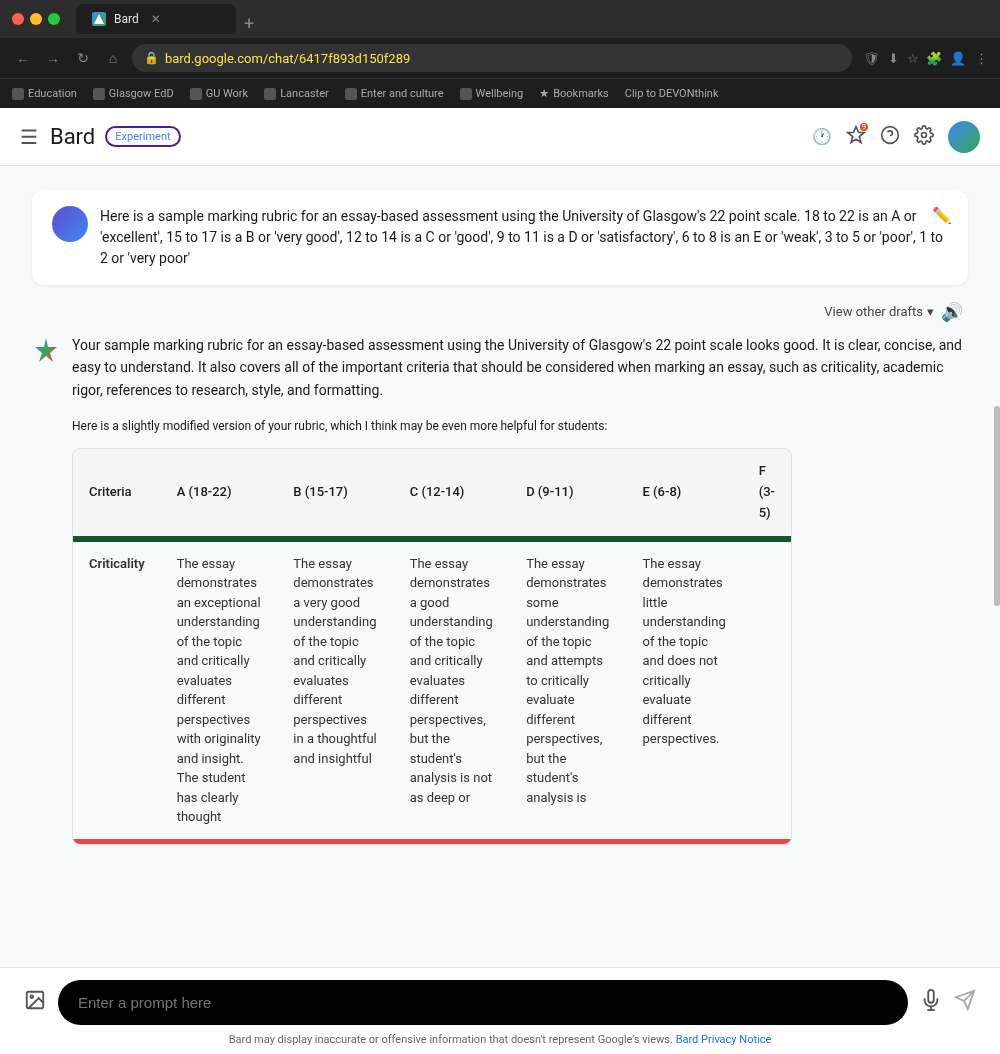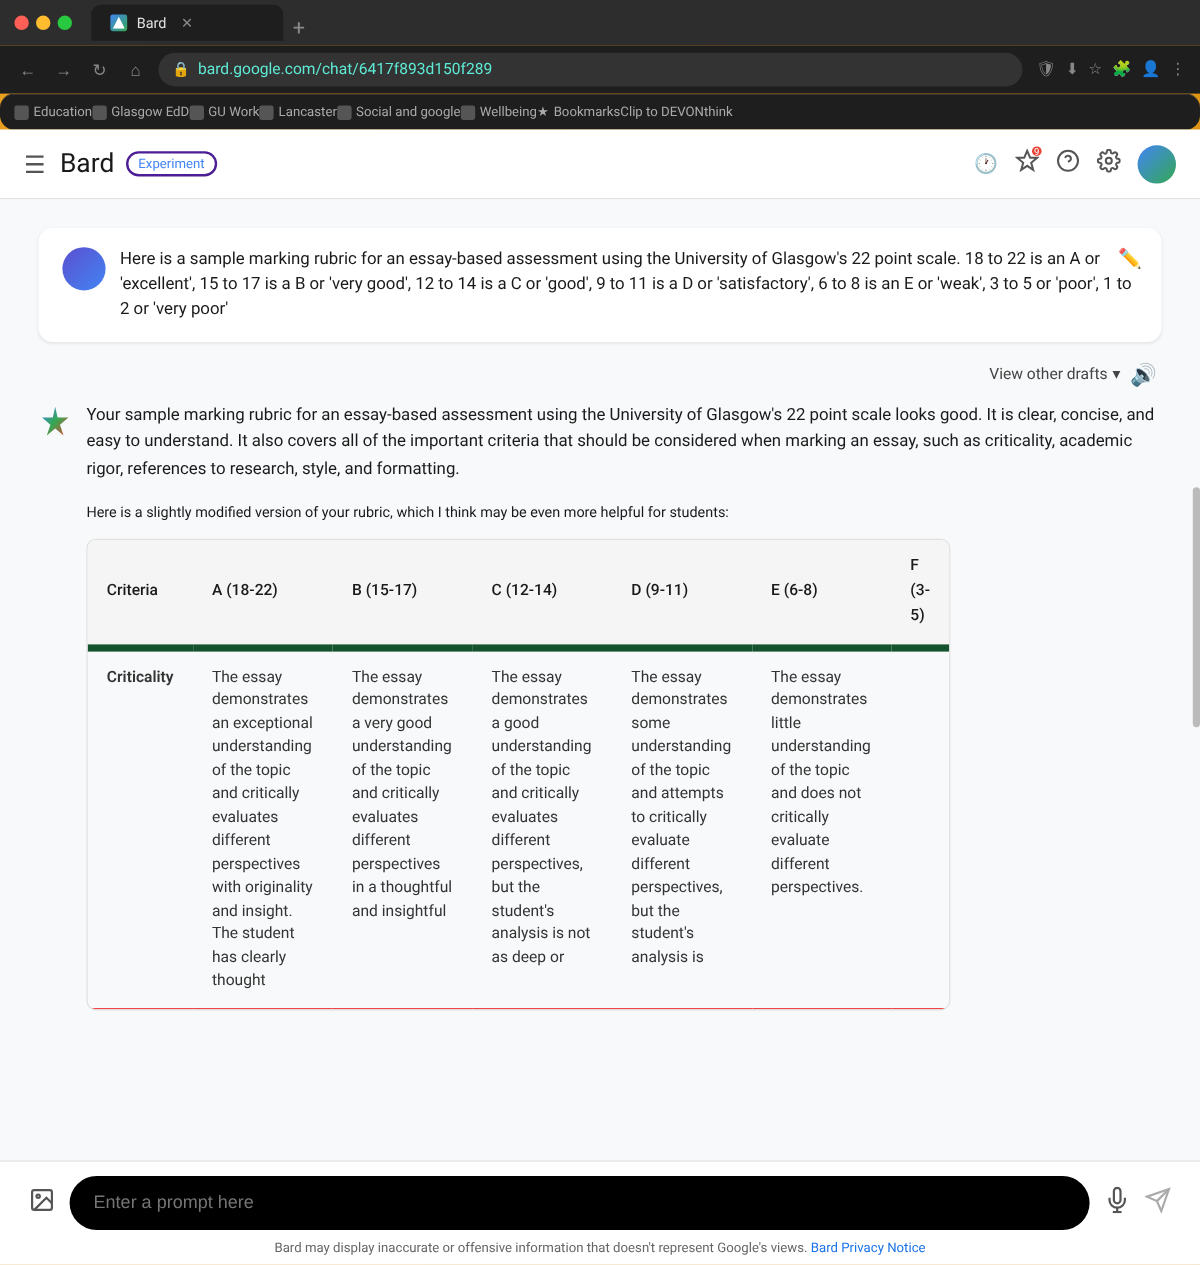--- a/index.html
+++ b/index.html
@@ -117,21 +117,21 @@
       background: #333;
       border-radius: 20px;
       height: 28px;
       display: flex;
       align-items: center;
       padding: 0 12px;
       gap: 6px;
     }
 
     .address-text {
-      color: #5eead4;
+      color: #fde047;
       font-size: 13px;
     }
 
     .nav-icons {
       display: flex;
       gap: 8px;
       margin-left: 4px;
     }
 
     .nav-icon {
@@ -139,22 +139,22 @@
       font-size: 13px;
       cursor: pointer;
     }
 
     .bookmarks-bar {
       background: #1e1e1e;
       height: 30px;
       display: flex;
       align-items: center;
       padding: 0 12px;
+      gap: 16px;
       border-top: 1px solid #333;
-      border-radius: 12px;
     }
 
     .bookmark-item {
       color: #aaa;
       font-size: 11px;
       display: flex;
       align-items: center;
       gap: 4px;
       cursor: pointer;
     }
@@ -368,21 +368,21 @@
       text-align: left;
       font-weight: 500;
       color: #1a1a1a;
       border-bottom: 6px solid #14532d;
     }
 
     .rubric-table td {
       padding: 12px 16px;
       vertical-align: top;
       color: #333;
-      border-bottom: 1px solid #ef4444;
+      border-bottom: 5px solid #ef4444;
       line-height: 1.5;
     }
 
     .rubric-table td:first-child {
       font-weight: 600;
       white-space: nowrap;
     }
 
     
     .input-area {
@@ -535,21 +535,21 @@
     <div class="bookmark-item">
       <div class="bookmark-icon"></div>
       <span>GU Work</span>
     </div>
     <div class="bookmark-item">
       <div class="bookmark-icon"></div>
       <span>Lancaster</span>
     </div>
     <div class="bookmark-item">
       <div class="bookmark-icon"></div>
-      <span>Social and google</span>
+      <span>Enter and culture</span>
     </div>
     <div class="bookmark-item">
       <div class="bookmark-icon"></div>
       <span>Wellbeing</span>
     </div>
     <div class="bookmark-item">
       <span>★</span>
       <span>Bookmarks</span>
     </div>
     <div class="bookmark-item">

